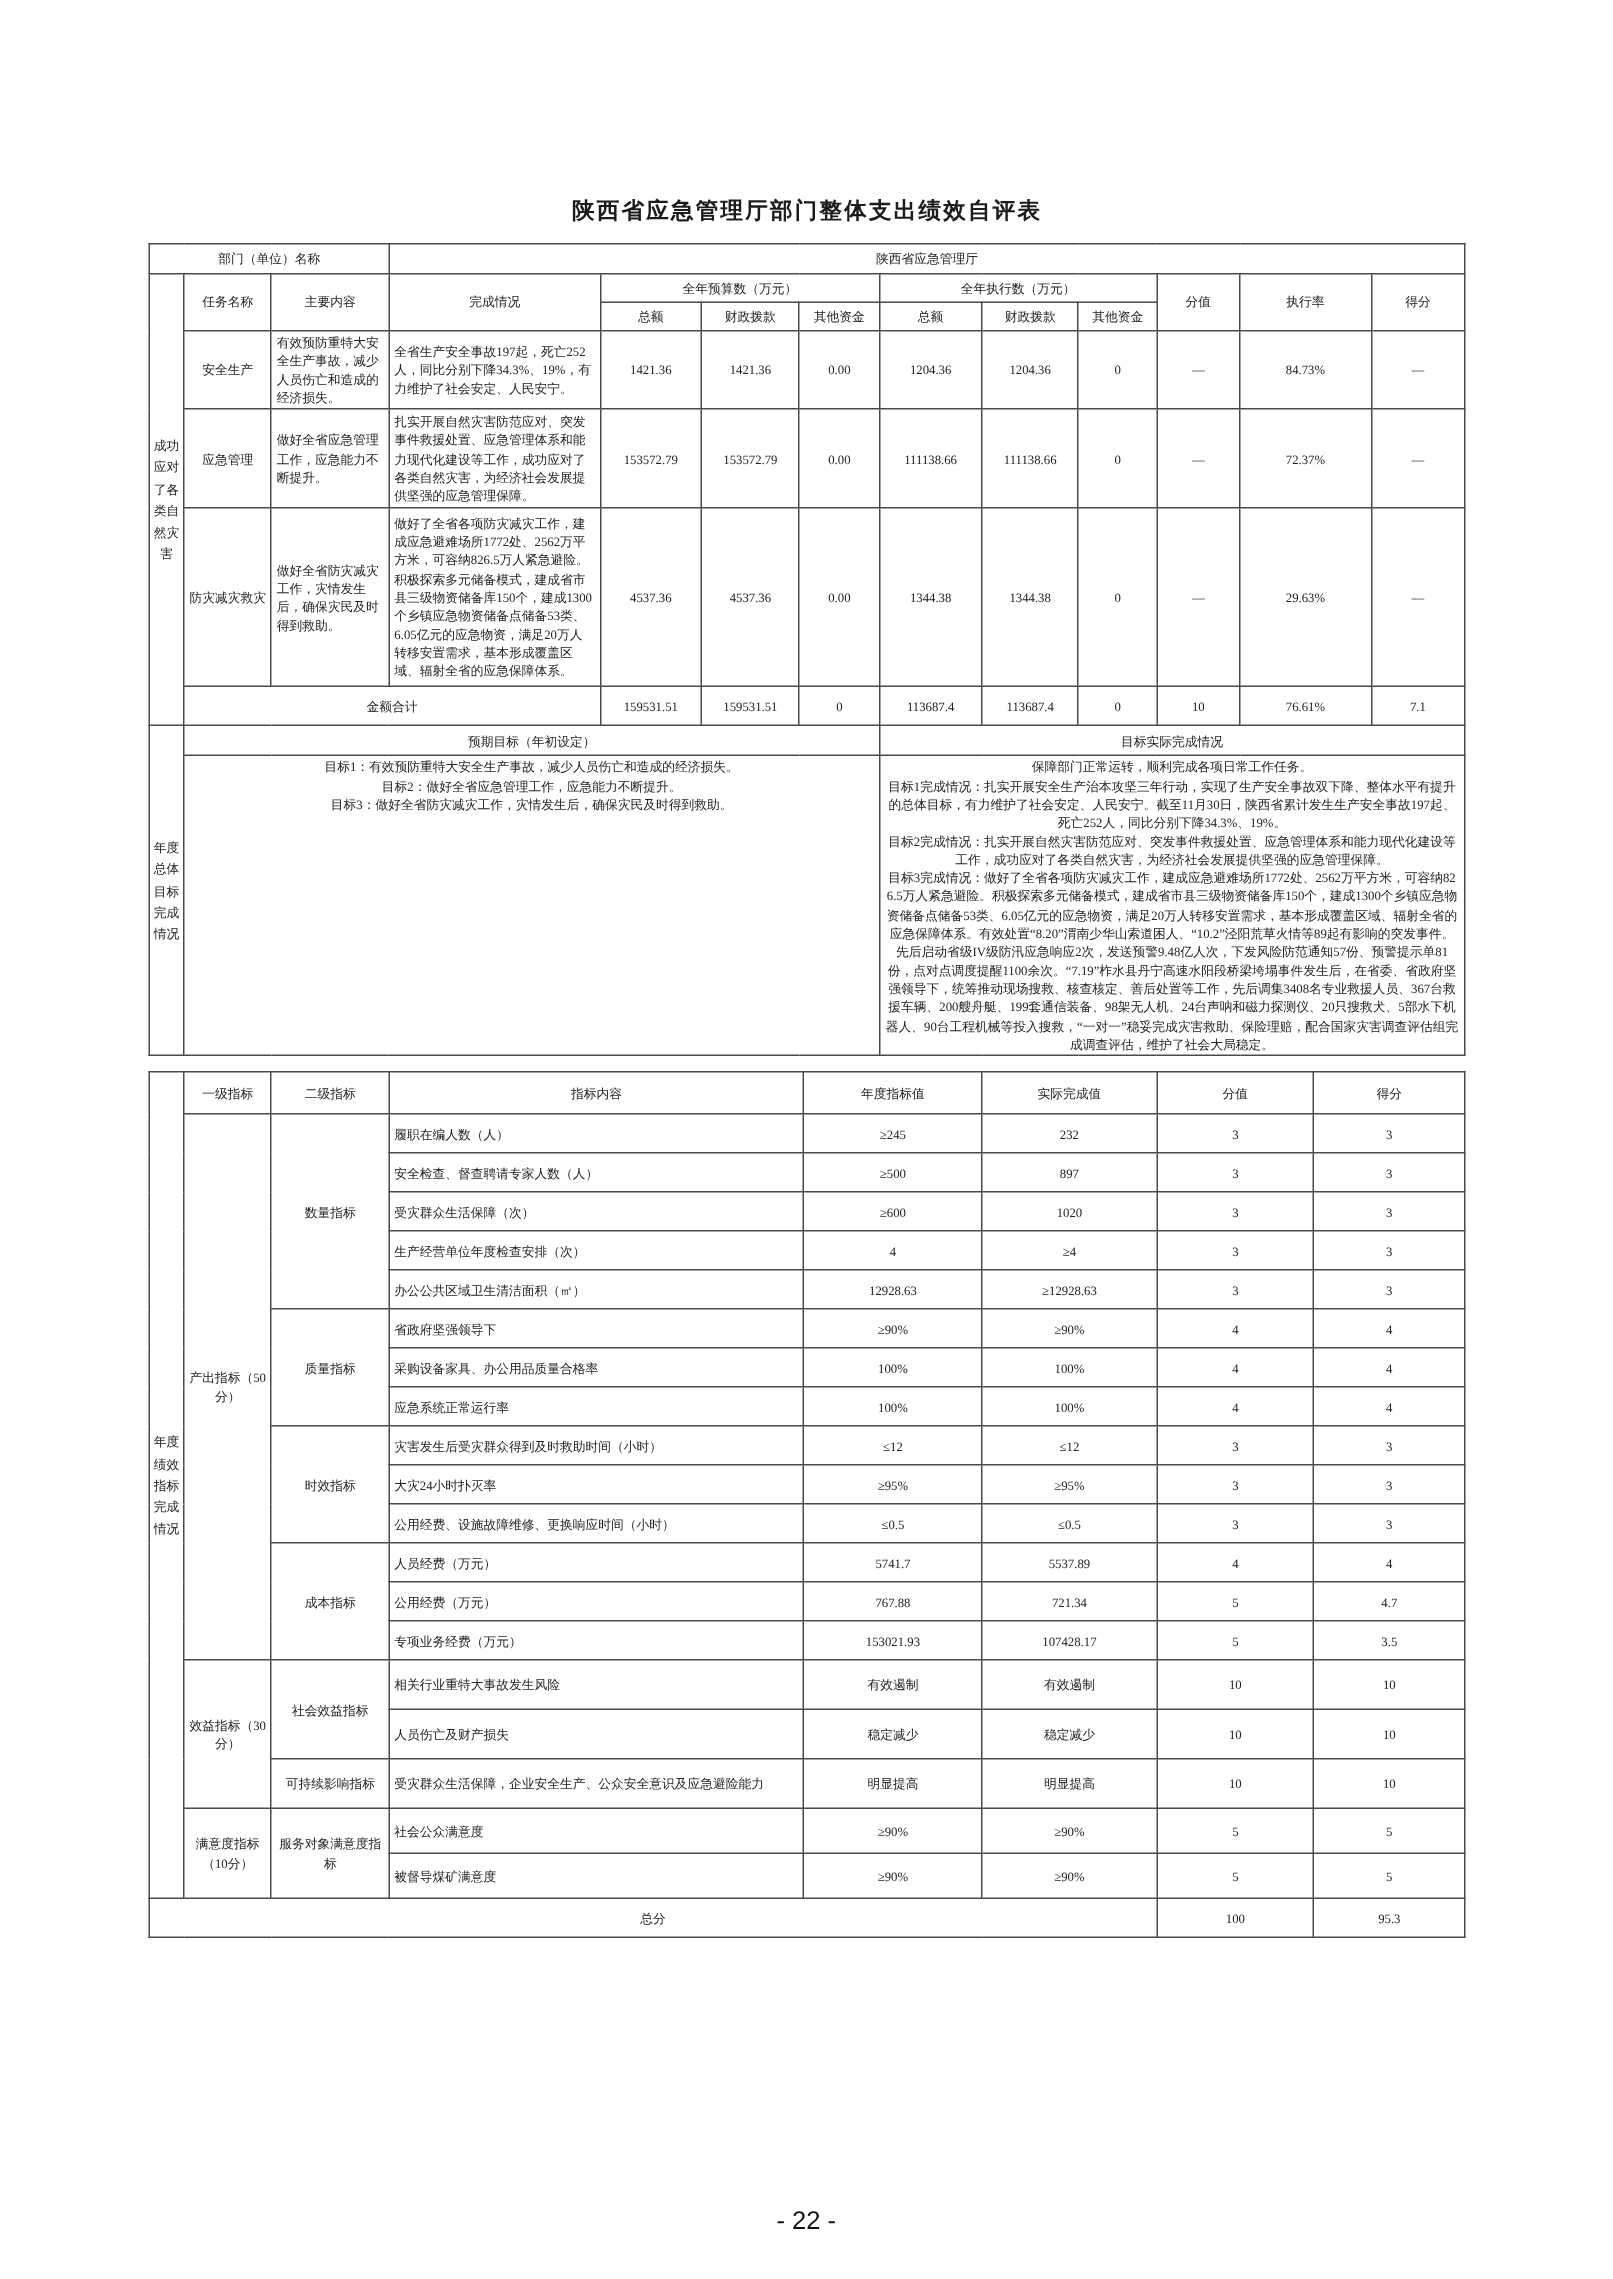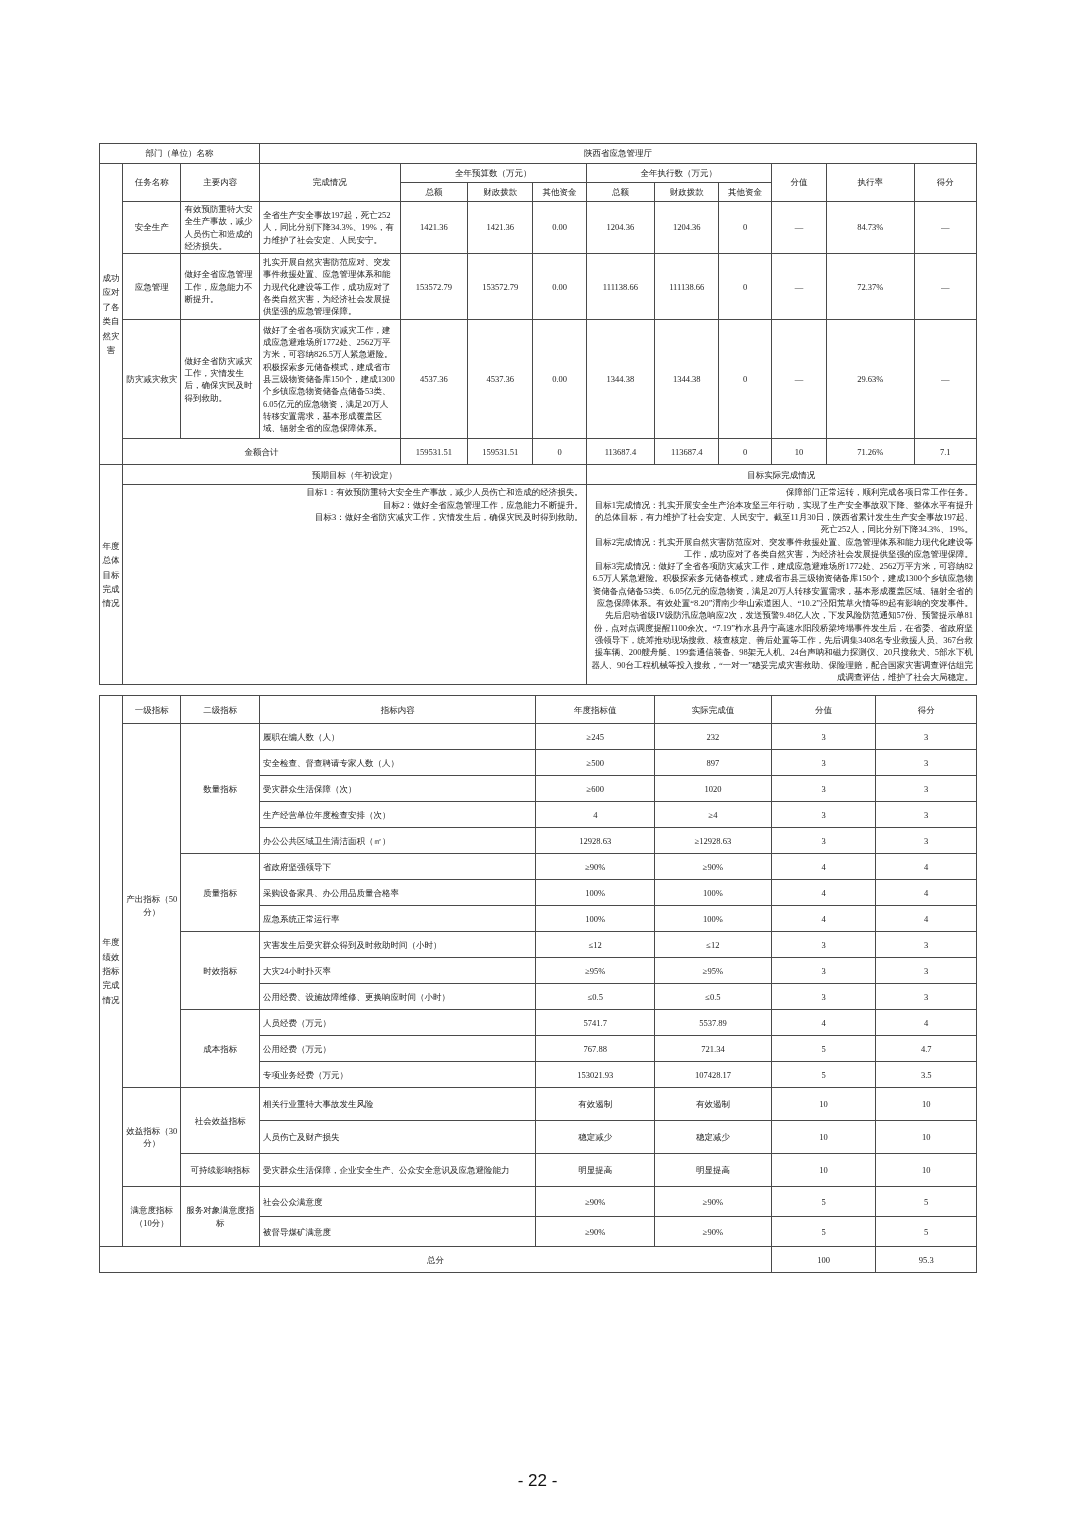--- a/index.html
+++ b/index.html
@@ -16,31 +16,32 @@
   .t1 { margin-top:12px; }
   .t2 { margin-top:10px; }
   td {
     border:1px solid #4a4a4a; padding:1px 3px; text-align:center;
     vertical-align:middle; overflow:hidden; word-break:break-all;
   }
   table { border:1.5px solid #3a3a3a; }
   td.left { text-align:left; }
   td.top { vertical-align:top; }
   td.vlabel { padding:1px 2px; line-height:1.7; }
-  td.pre { white-space:pre-wrap; text-align:right; }
+  td.pre { white-space:pre-wrap; text-align:center; }
   .pagenum {
     position:absolute; left:0; width:100%; top:1471px; text-align:center;
     font-family:"Liberation Sans","DejaVu Sans",sans-serif; font-size:17px; color:#111;
   }
 </style>
 </head>
 <body>
 
 <div class="sheet">
 
+  <div class="doc-title">陕西省应急管理厅部门整体支出绩效自评表</div>
 
   <table class="t1">
     <colgroup>
       <col style="width:23px">
         <col style="width:58px">
         <col style="width:78px">
         <col style="width:140px">
       <col style="width:67px">
         <col style="width:65px">
         <col style="width:53px">
@@ -121,21 +122,21 @@
 
     <tr style="height:26px">
       <td colspan="3">金额合计</td>
       <td>159531.51</td>
       <td>159531.51</td>
       <td>0</td>
       <td>113687.4</td>
       <td>113687.4</td>
       <td>0</td>
       <td>10</td>
-      <td>71.26%</td>
+      <td>76.61%</td>
       <td>7.1</td>
     </tr>
 
     <tr style="height:20px">
       <td rowspan="2" class="vlabel">年度总体目标完成情况</td>
       <td colspan="6">预期目标（年初设定）</td>
       <td colspan="6">目标实际完成情况</td>
     </tr>
     <tr style="height:180px">
       <td colspan="6" class="pre top">目标1：有效预防重特大安全生产事故，减少人员伤亡和造成的经济损失。

